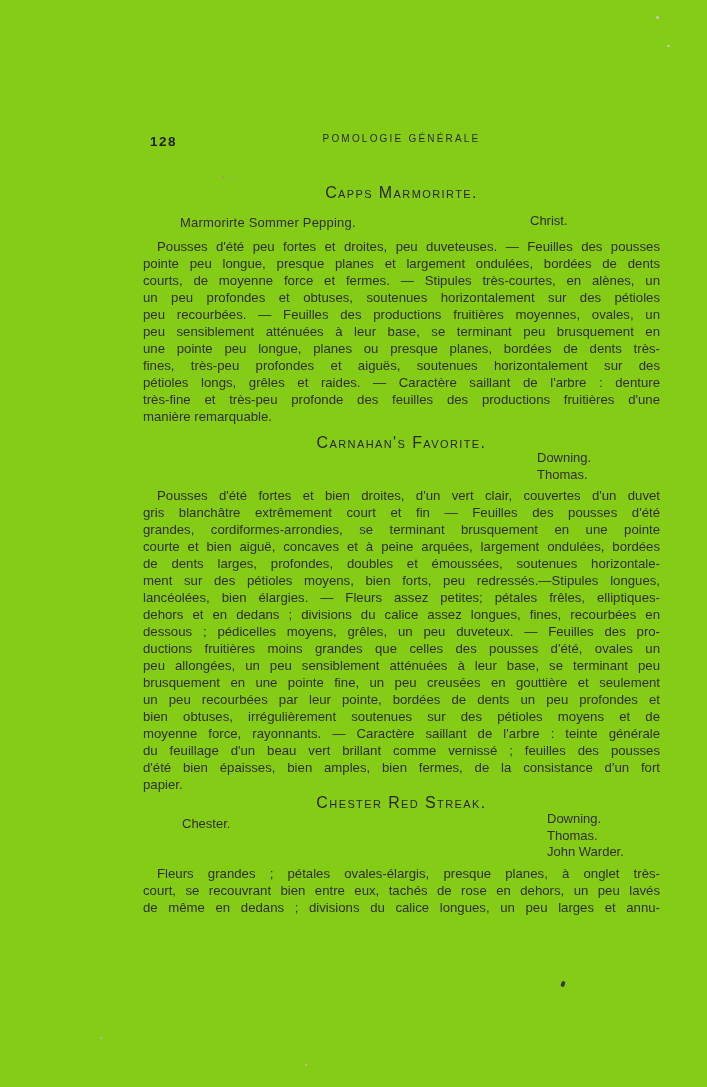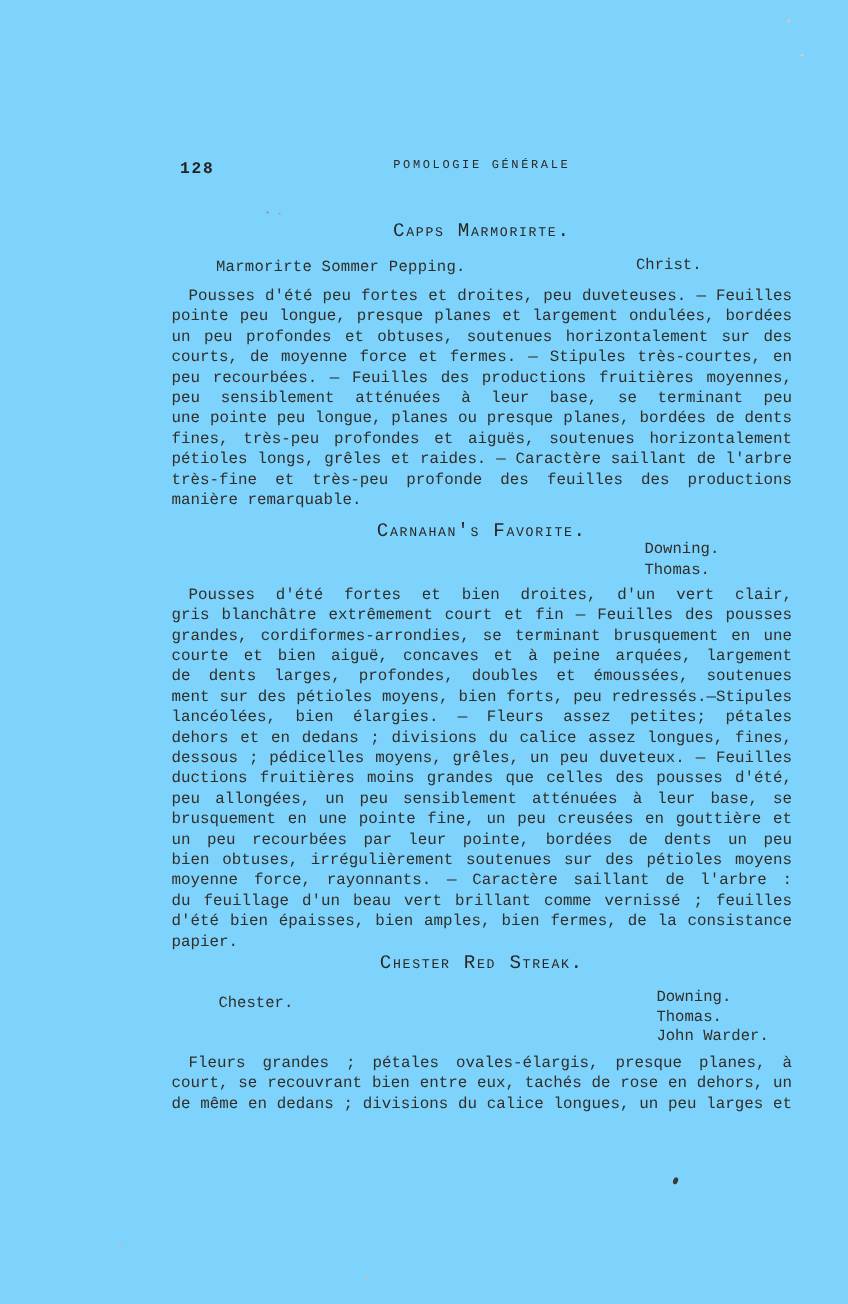--- a/index.html
+++ b/index.html
@@ -1,39 +1,39 @@
 <!DOCTYPE html>
 <html><head>
 <meta charset="utf-8">
 <style>
   html,body{margin:0;padding:0;background:#e8e8e6;}
   .page{
     position:relative;width:707px;height:1087px;margin:0 auto;
-    background:#7dd3fc;overflow:hidden;
+    background:#84cc16;overflow:hidden;
     color:#322e2a;
-    font-family:Liberation Mono, monospace;
+    font-family:Liberation Sans, sans-serif;
   }
   .textblock{position:absolute;left:143px;top:0;width:517px;}
   .header{position:relative;margin-top:133px;height:16px;}
   .folio{position:absolute;left:7px;top:1px;font-size:13.5px;font-weight:bold;letter-spacing:1.5px;color:#23201d;}
   .running{text-align:center;font-size:10px;letter-spacing:2.2px;color:#2e2a27;}
   section{display:block;}
   .shead{
     margin:0;text-align:center;font-weight:normal;
     font-variant:small-caps;font-size:16px;letter-spacing:1.4px;
     color:#2a2623;height:16px;line-height:16px;
   }
   .shead-1{margin-top:36px;}
   .shead-2{margin-top:10px;}
   .shead-3{margin-top:2px;}
   .synrow{position:relative;margin-top:14px;height:16px;font-size:13px;}
   .syn{position:absolute;left:37px;top:0;letter-spacing:.2px;}
   .auth-inline{position:absolute;left:387px;top:-2px;}
   .authcol{margin-left:394px;margin-top:-2px;font-size:13px;line-height:17px;}
-  .synrow3{position:relative;margin-top:12px;font-size:13px;}
+  .synrow3{position:relative;margin-top:0;font-size:13px;}
   .syn3{position:absolute;left:39px;top:5px;}
   .authcol3{margin-left:404px;font-size:13px;line-height:16.5px;}
   .para{margin-top:7px;font-size:13.2px;line-height:17px;color:#322e29;}
   .para-2{margin-top:4px;}
   .para-3{margin-top:4px;}
   .tline{text-align:justify;text-align-last:justify;height:17px;overflow:hidden;}
   .tline.first{text-indent:14px;}
   .tline.last{text-align-last:left;}
   .speck{position:absolute;border-radius:50%;}
 </style>
@@ -59,22 +59,22 @@
 
     <section>
       <h2 class="shead shead-1">Capps Marmorirte.</h2>
       <div class="synrow">
         <span class="syn">Marmorirte Sommer Pepping.</span>
         <span class="auth-inline">Christ.</span>
       </div>
       <div class="para para-1">
           <div class="tline first">Pousses d'été peu fortes et droites, peu duveteuses. — Feuilles des pousses</div>
           <div class="tline">pointe peu longue, presque planes et largement ondulées, bordées de dents</div>
+          <div class="tline">courts, de moyenne force et fermes. — Stipules très-courtes, en alènes, un</div>
           <div class="tline">un peu profondes et obtuses, soutenues horizontalement sur des pétioles</div>
-          <div class="tline">courts, de moyenne force et fermes. — Stipules très-courtes, en alènes, un</div>
           <div class="tline">peu recourbées. — Feuilles des productions fruitières moyennes, ovales, un</div>
           <div class="tline">peu sensiblement atténuées à leur base, se terminant peu brusquement en</div>
           <div class="tline">une pointe peu longue, planes ou presque planes, bordées de dents très-</div>
           <div class="tline">fines, très-peu profondes et aiguës, soutenues horizontalement sur des</div>
           <div class="tline">pétioles longs, grêles et raides. — Caractère saillant de l'arbre : denture</div>
           <div class="tline">très-fine et très-peu profonde des feuilles des productions fruitières d'une</div>
           <div class="tline last">manière remarquable.</div>
         </div>
     </section>
 

